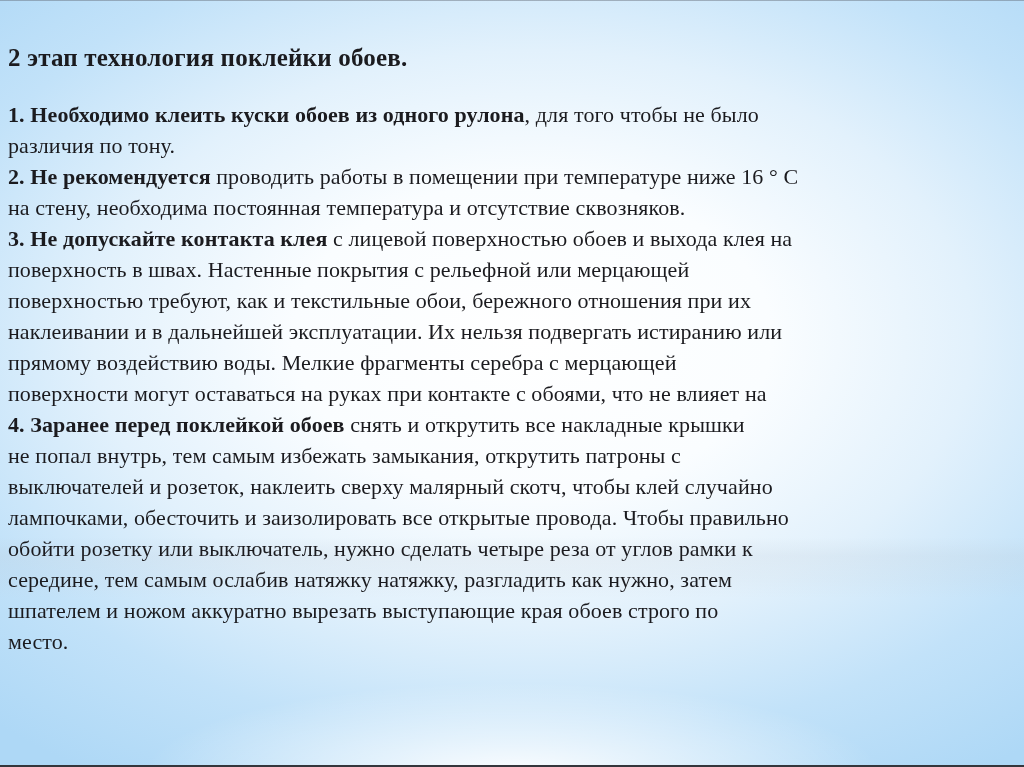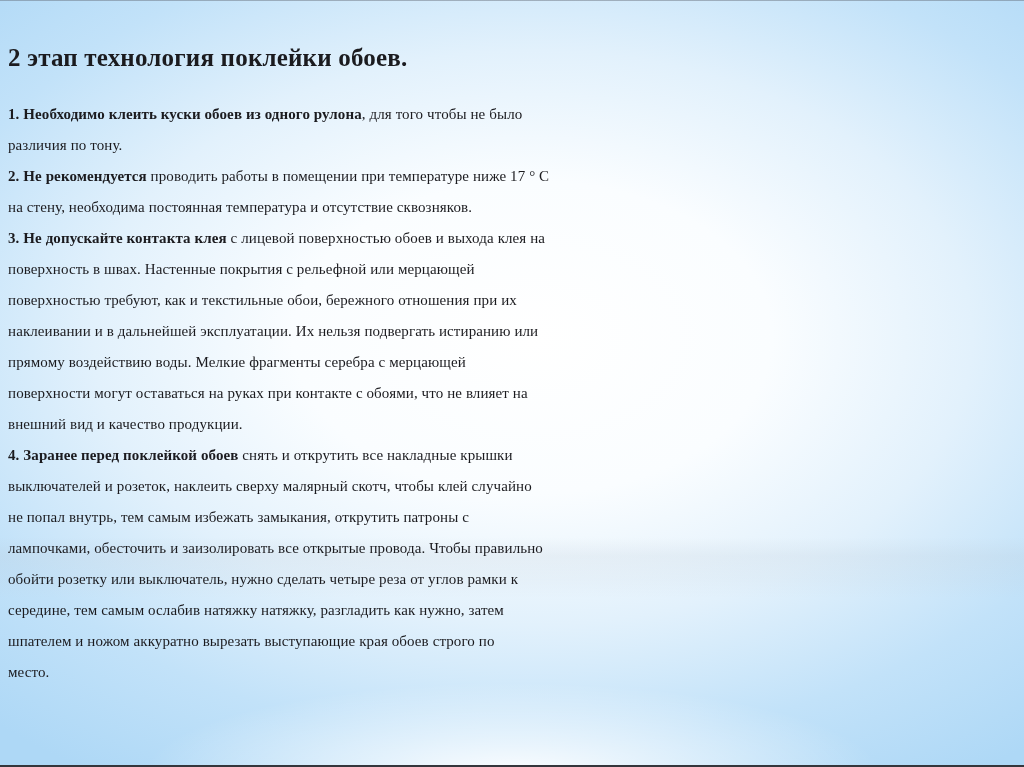--- a/index.html
+++ b/index.html
@@ -51,53 +51,52 @@
     right: 8px;
   }
   .title {
     font-size: 25px;
     font-weight: bold;
     line-height: 31px;
     margin: 0 0 26px 0;
     letter-spacing: 0.2px;
   }
   .body-text .line {
-    font-size: 15px;
+    font-size: 22px;
     line-height: 31px;
     white-space: normal;
     letter-spacing: 0.1px;
   }
   .body-text .seg-bold {
     font-weight: bold;
   }
 </style>
 </head>
 <body>
 
 <div class="slide">
   <div class="edge-line-top"></div>
 
   <div class="content">
     <div class="title">2 этап технология поклейки обоев.</div>
 
     <div class="body-text">
         <div class="line"><span class="seg seg-bold">1. Необходимо клеить куски обоев из одного рулона</span><span class="seg">, для того чтобы не было</span></div>
         <div class="line"><span class="seg">различия по тону.</span></div>
-        <div class="line"><span class="seg seg-bold">2. Не рекомендуется</span><span class="seg"> проводить работы в помещении при температуре ниже 17 ° С</span></div>
+        <div class="line"><span class="seg seg-bold">2. Не рекомендуется</span><span class="seg"> проводить работы в помещении при температуре ниже 16 ° С</span></div>
         <div class="line"><span class="seg">на стену, необходима постоянная температура и отсутствие сквозняков.</span></div>
         <div class="line"><span class="seg seg-bold">3. Не допускайте контакта клея</span><span class="seg"> с лицевой поверхностью обоев и выхода клея на</span></div>
         <div class="line"><span class="seg">поверхность в швах. Настенные покрытия с рельефной или мерцающей</span></div>
         <div class="line"><span class="seg">поверхностью требуют, как и текстильные обои, бережного отношения при их</span></div>
         <div class="line"><span class="seg">наклеивании и в дальнейшей эксплуатации. Их нельзя подвергать истиранию или</span></div>
         <div class="line"><span class="seg">прямому воздействию воды. Мелкие фрагменты серебра с мерцающей</span></div>
         <div class="line"><span class="seg">поверхности могут оставаться на руках при контакте с обоями, что не влияет на</span></div>
-        <div class="line"><span class="seg">внешний вид и качество продукции.</span></div>
         <div class="line"><span class="seg seg-bold">4. Заранее перед поклейкой обоев</span><span class="seg"> снять и открутить все накладные крышки</span></div>
+        <div class="line"><span class="seg">не попал внутрь, тем самым избежать замыкания, открутить патроны с</span></div>
         <div class="line"><span class="seg">выключателей и розеток, наклеить сверху малярный скотч, чтобы клей случайно</span></div>
-        <div class="line"><span class="seg">не попал внутрь, тем самым избежать замыкания, открутить патроны с</span></div>
         <div class="line"><span class="seg">лампочками, обесточить и заизолировать все открытые провода. Чтобы правильно</span></div>
         <div class="line"><span class="seg">обойти розетку или выключатель, нужно сделать четыре реза от углов рамки к</span></div>
         <div class="line"><span class="seg">середине, тем самым ослабив натяжку натяжку, разгладить как нужно, затем</span></div>
         <div class="line"><span class="seg">шпателем и ножом аккуратно вырезать выступающие края обоев строго по</span></div>
         <div class="line"><span class="seg">место.</span></div>
       </div>
   </div>
 
   <div class="edge-line-bottom"></div>
 </div>

